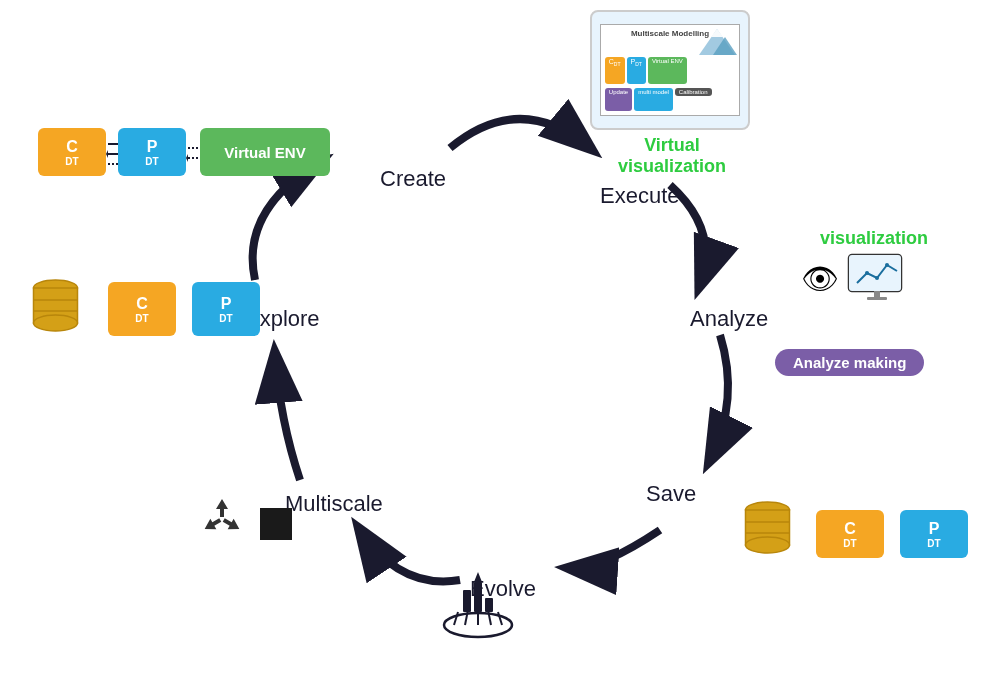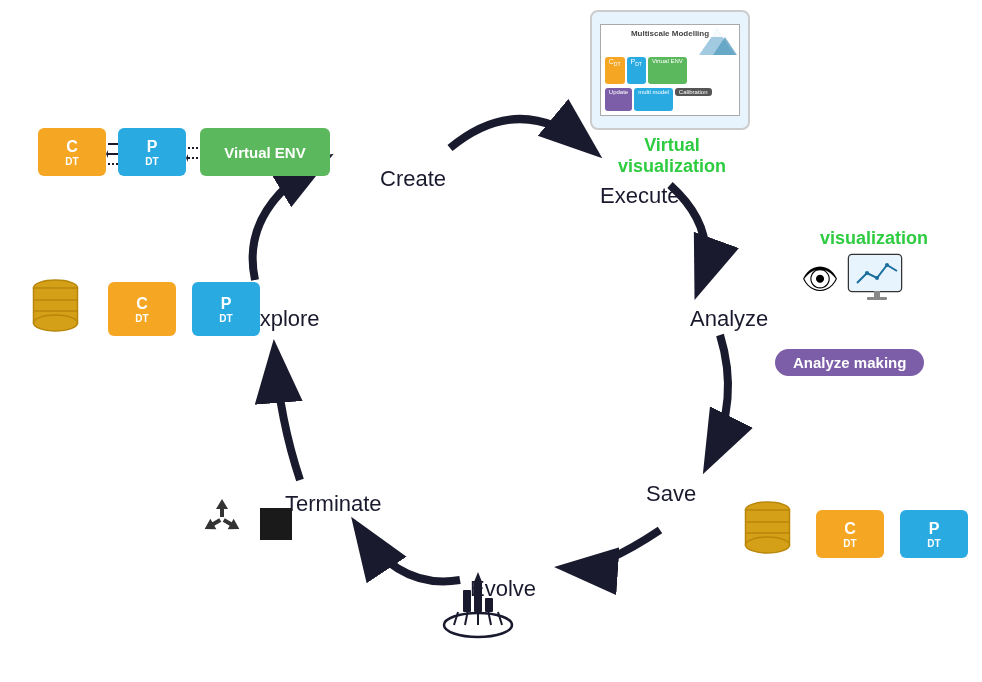--- a/index.html
+++ b/index.html
@@ -324,21 +324,21 @@
       <line x1="60" y1="42" x2="64" y2="55" stroke="#1a1a2e" stroke-width="2"></line>
 
       <rect x="25" y="20" width="8" height="22" fill="#1a1a2e" rx="1"></rect>
       <rect x="36" y="12" width="8" height="30" fill="#1a1a2e" rx="1"></rect>
       <rect x="47" y="28" width="8" height="14" fill="#1a1a2e" rx="1"></rect>
 
       <polygon points="40,2 44,12 36,12" fill="#1a1a2e"></polygon>
     </svg>
   </div>
 
-  <div class="node-label" style="left:285px;top:480px;">Terminate</div>
+  <div class="node-label" style="left:285px;top:480px;">Multiscale</div>
 
   <div class="recycle-icon">
     <svg width="48" height="48" viewBox="0 0 48 48">
 
       <path d="M24 4 L30 14 L26 14 L26 22 L22 22 L22 14 L18 14 Z" fill="#333"></path>
       <path d="M24 4 L30 14 L26 14 L26 22 L22 22 L22 14 L18 14 Z" fill="#333" transform="rotate(120,24,24)"></path>
       <path d="M24 4 L30 14 L26 14 L26 22 L22 22 L22 14 L18 14 Z" fill="#333" transform="rotate(240,24,24)"></path>
     </svg>
   </div>
 

